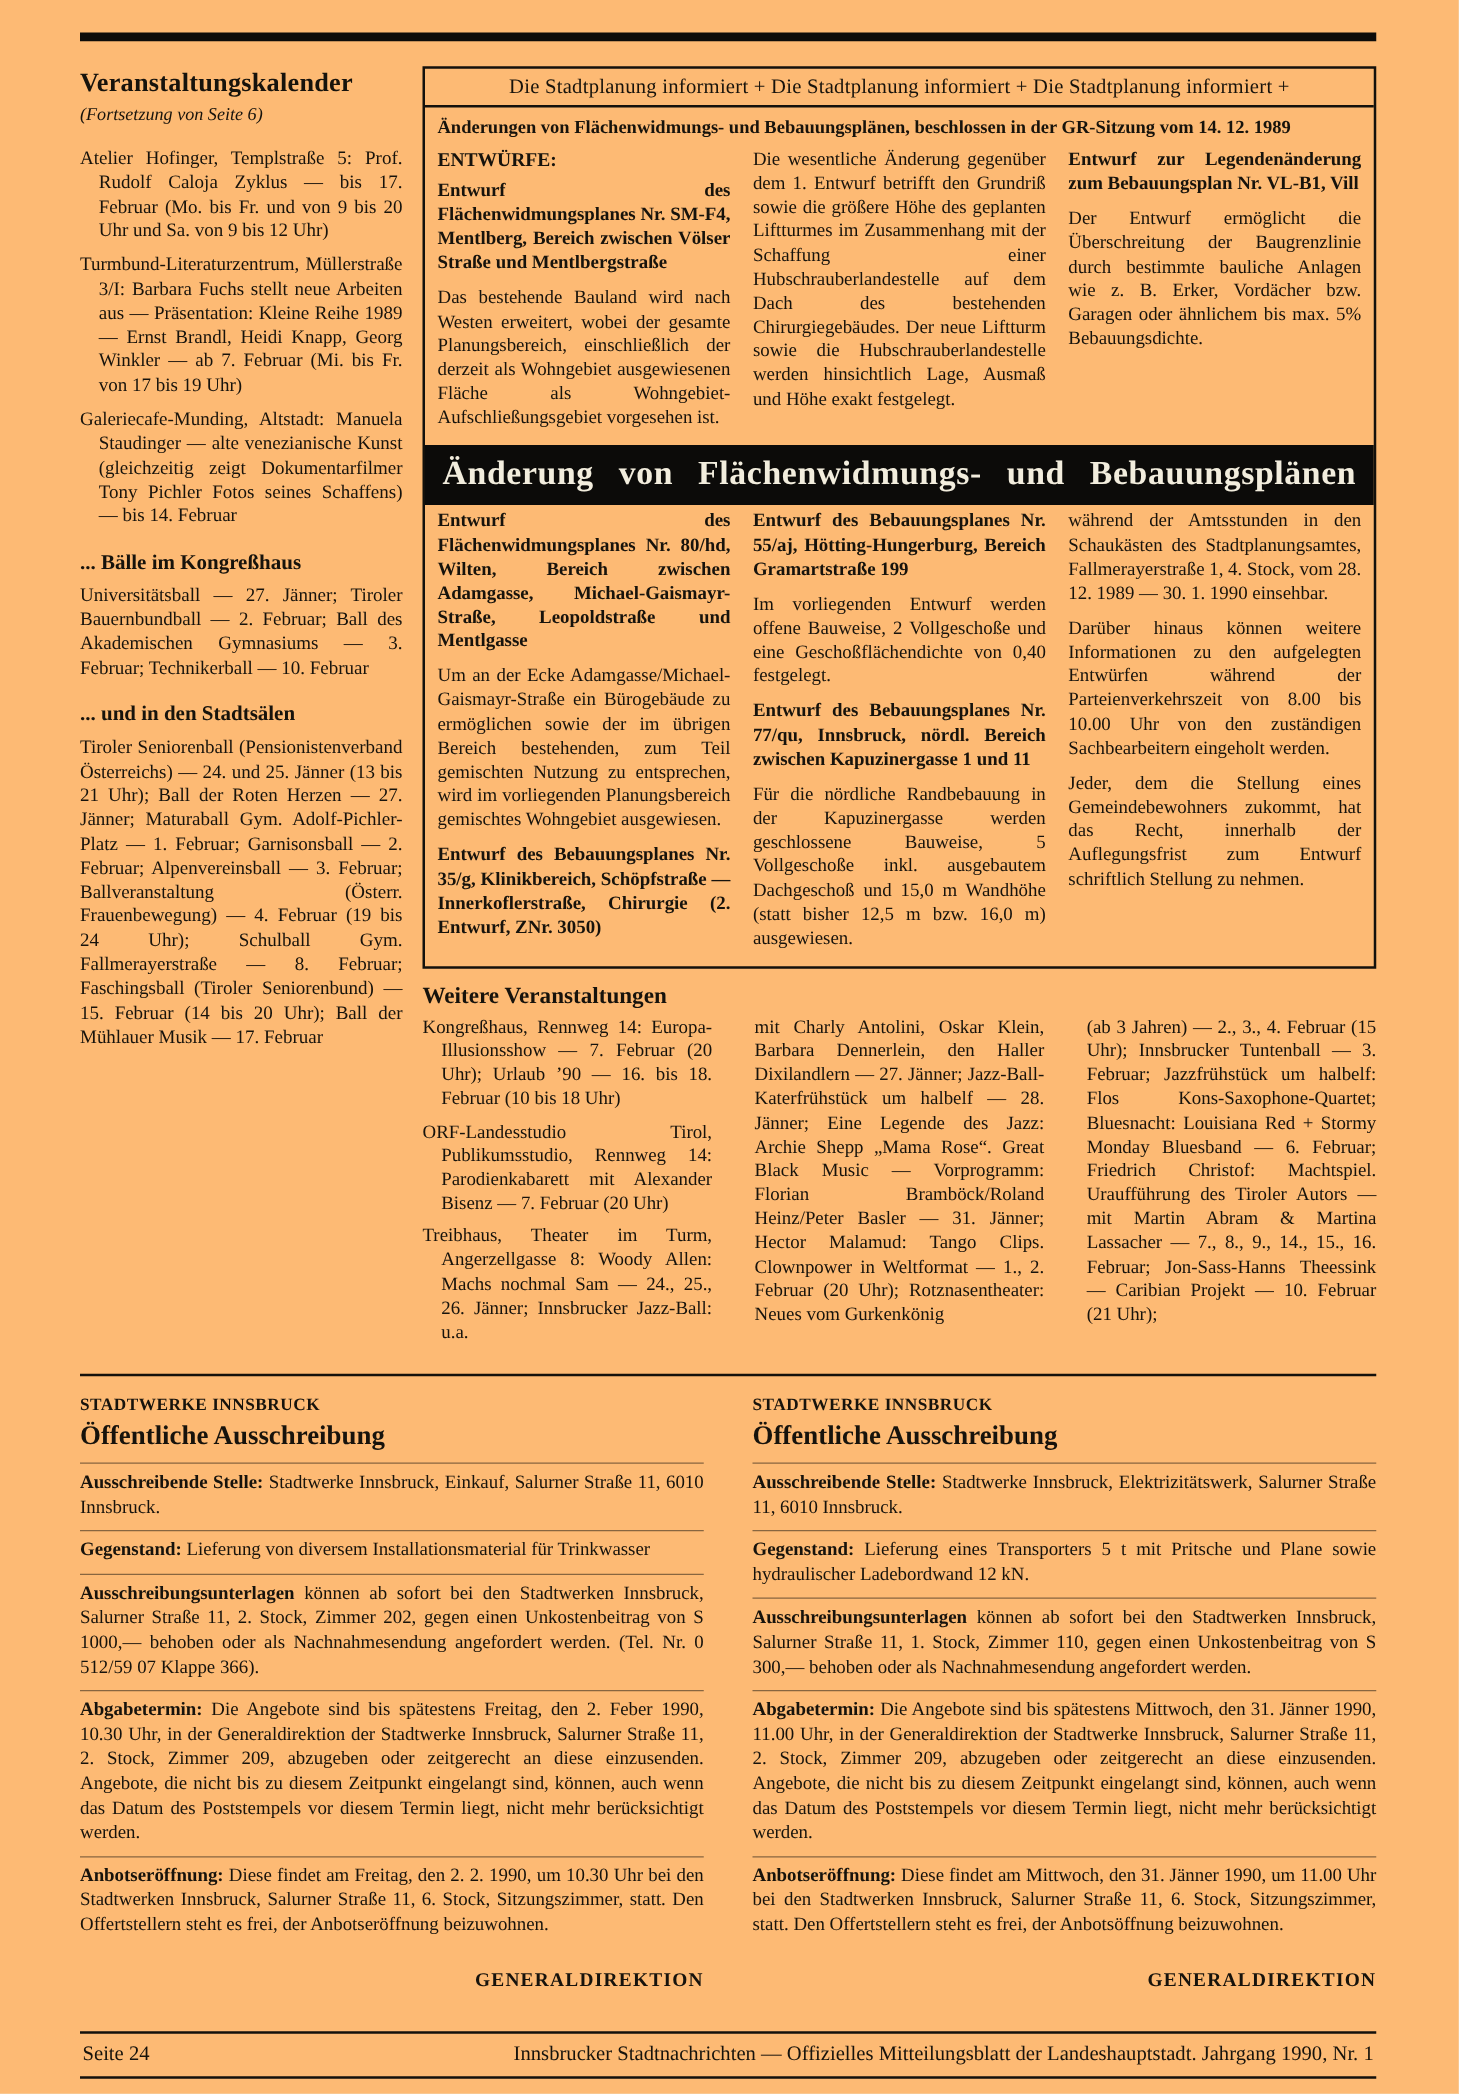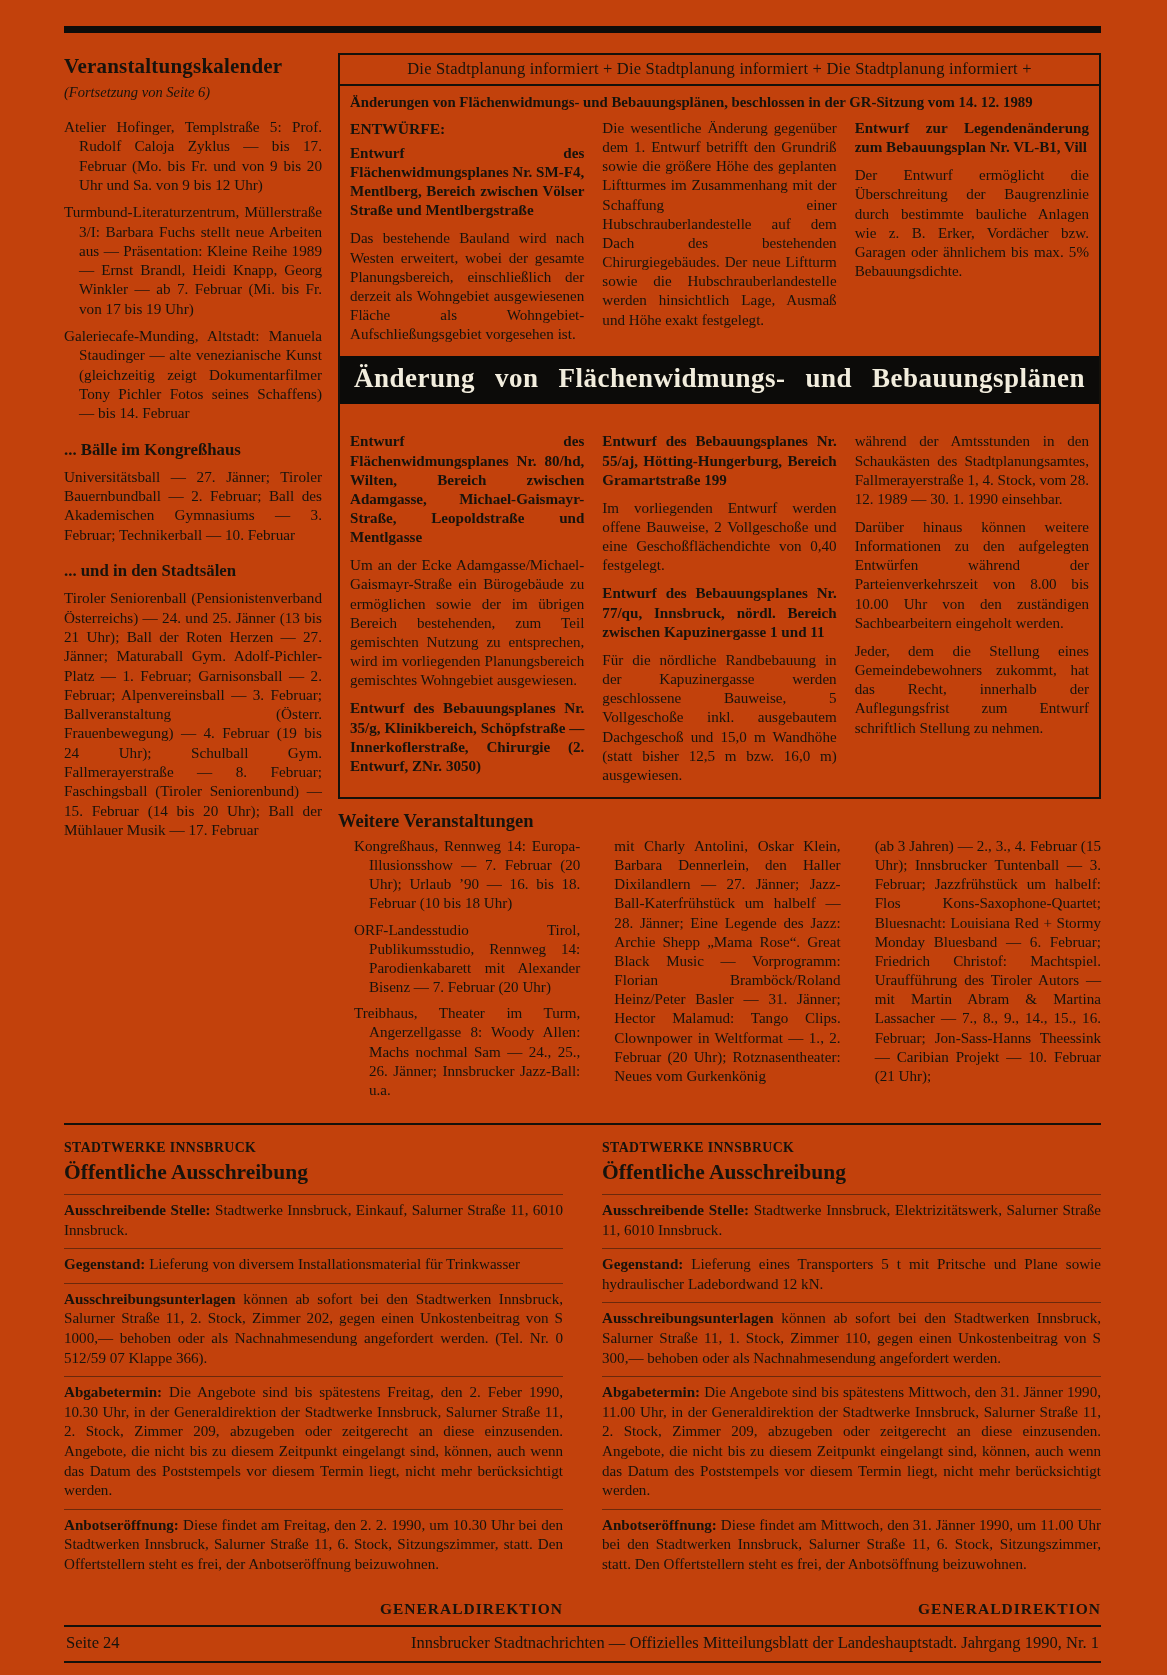--- a/index.html
+++ b/index.html
@@ -1,20 +1,20 @@
 <!DOCTYPE html>
 <html lang="de"><head>
 <meta charset="utf-8">
 <style>
   * { margin: 0; padding: 0; box-sizing: border-box; }
   html, body { width: 1167px; }
   body { background: #ece6d2; }
   .page {
     width: 1167px; height: 1675px;
-    background: #c2410c;
+    background: #fdba74;
     color: #17130c;
     font-family: "Liberation Serif", serif;
     padding: 26px 66px 12px 64px;
     display: flex; flex-direction: column;
     overflow: hidden;
   }
   .top-bar { height: 7px; background: #0d0c0a; margin-bottom: 20px; flex: none; }
 
   .main { display: flex; gap: 16px; align-items: flex-start; }
 
@@ -25,37 +25,37 @@
   .hang { padding-left: 15px; text-indent: -15px; }
   .events p { margin-bottom: 8px; }
   .ev-head { font-weight: bold; font-size: 16.8px; margin: 16px 0 7px; text-align: left; }
 
   
   .right { flex: 1; display: flex; flex-direction: column; min-width: 0; }
   .pbox { border: 2px solid #14110b; }
   .pbox-header { text-align: center; font-size: 16.5px; padding: 4px 24px 5px; border-bottom: 2px solid #14110b; letter-spacing: .2px; }
   .pbox-headline { font-weight: bold; font-size: 14.8px; padding: 8px 10px 4px; white-space: nowrap; overflow: hidden; }
   .pcols { display: flex; gap: 18px; padding: 4px 10px 12px; }
-  .pcols-bottom { padding-top: 28px; }
+  .pcols-bottom { padding-top: 4px; }
   .pcol { flex: 1; min-width: 0; font-size: 15.1px; line-height: 1.27; text-align: justify; hyphens: auto; font-family: Liberation Serif, serif; }
   .pcol p { margin-bottom: 9px; }
   .pcol p:last-child { margin-bottom: 0; }
   .lead { font-weight: bold; }
   .kicker { font-weight: bold; font-size: 15.6px; margin-bottom: 5px; text-align: left; }
   .black-banner {
     background: #0c0b09; color: #f2eddd;
     font-weight: bold; font-size: 27px; letter-spacing: .5px;
     padding: 7px 14px 10px;
     text-align: justify; text-align-last: justify;
   }
 
   
   .weitere { margin-top: 12px; }
   .weitere h3 { font-size: 18.5px; font-weight: bold; margin-bottom: 5px; }
-  .wcols { display: flex; gap: 34px; margin-left: 16px; }
+  .wcols { display: flex; gap: 34px; }
   .wcol { flex: 1; min-width: 0; font-size: 15.1px; line-height: 1.27; text-align: justify; hyphens: auto; }
   .wcol p { margin-bottom: 7px; }
 
   
   .rule { border-top: 2px solid #14110b; margin-top: 16px; flex: none; }
   .tenders { display: flex; gap: 39px; margin-top: 14px; }
   .tender { flex: 1; min-width: 0; font-size: 15.1px; line-height: 1.3; }
   .t-org { font-weight: bold; font-size: 13.8px; letter-spacing: .4px; }
   .t-title { font-weight: bold; font-size: 21.5px; margin: 2px 0 7px; }
   .tp { border-top: 1px solid rgba(20,17,11,.5); padding: 6px 0 8px; text-align: justify; hyphens: auto; }

